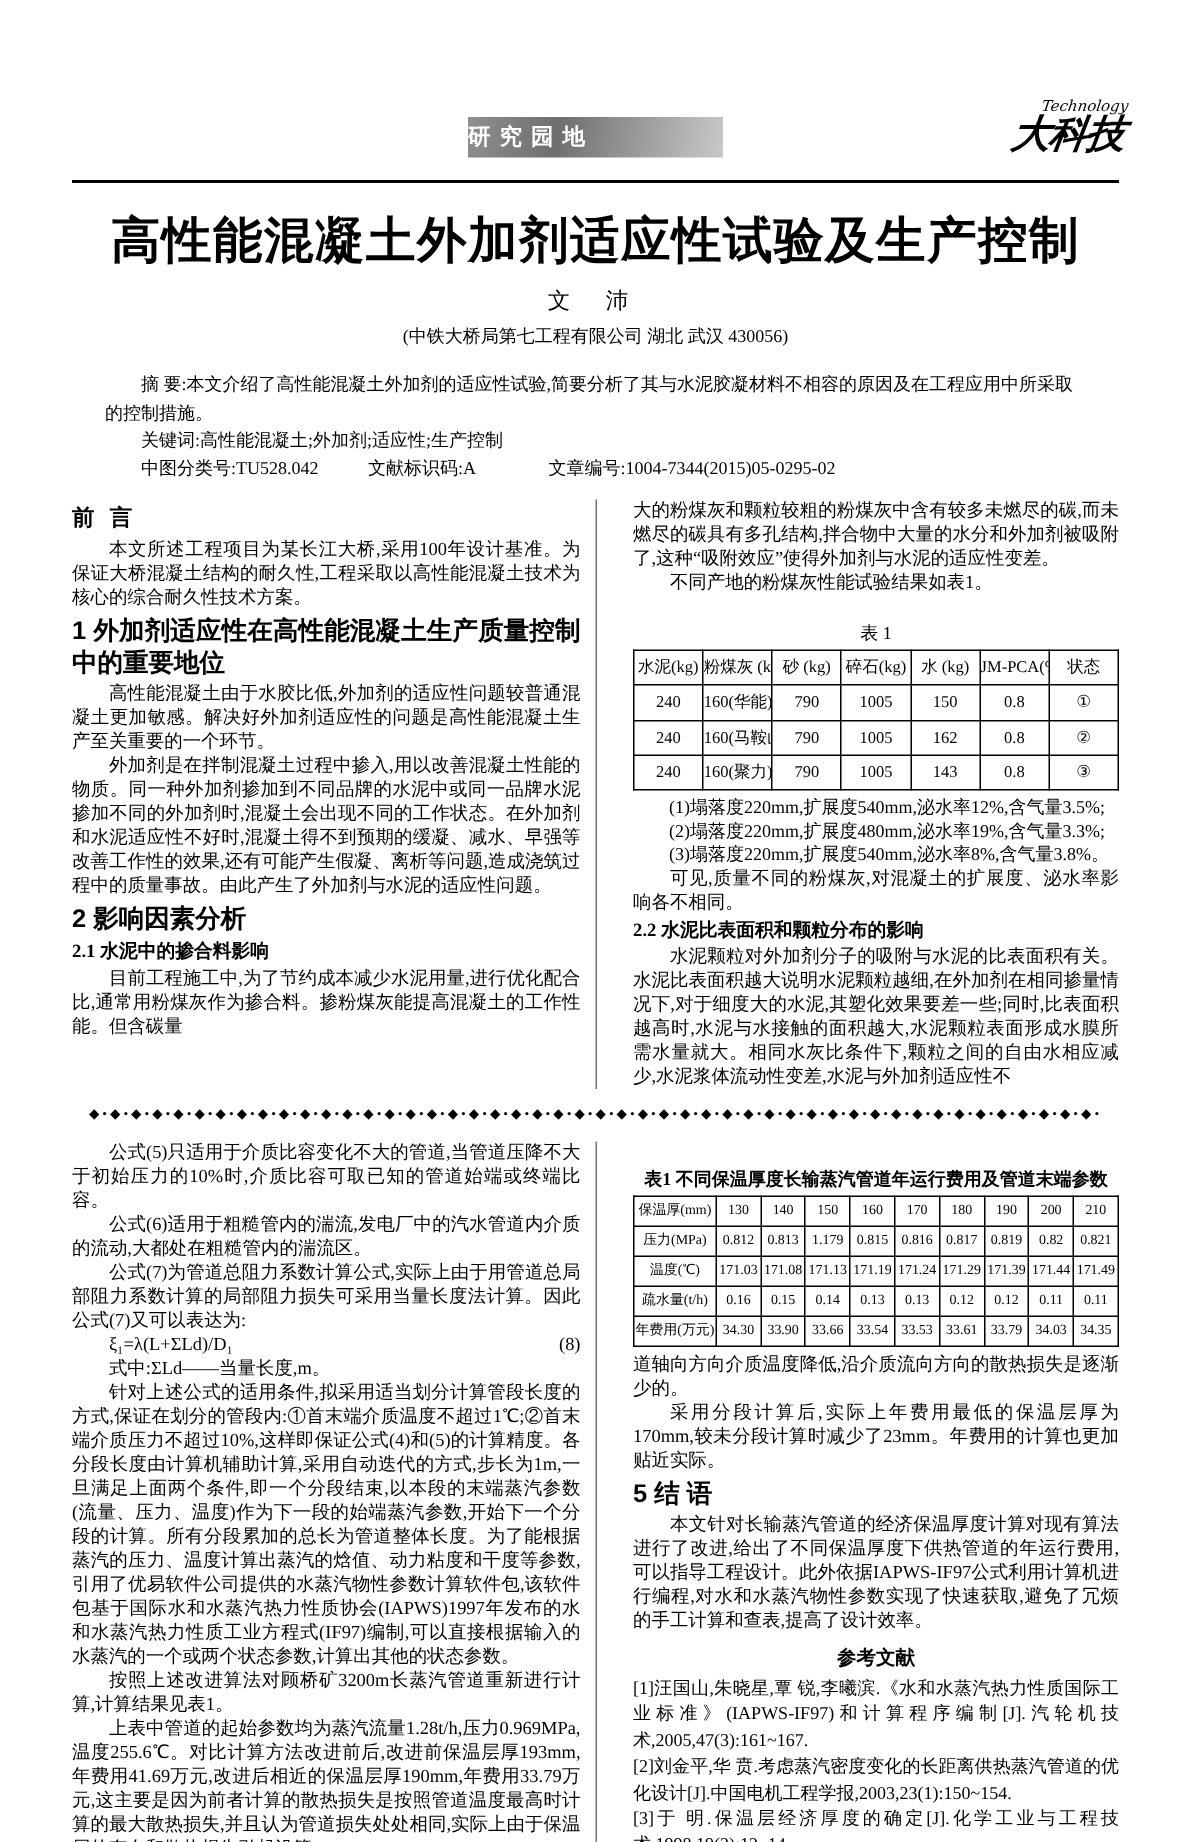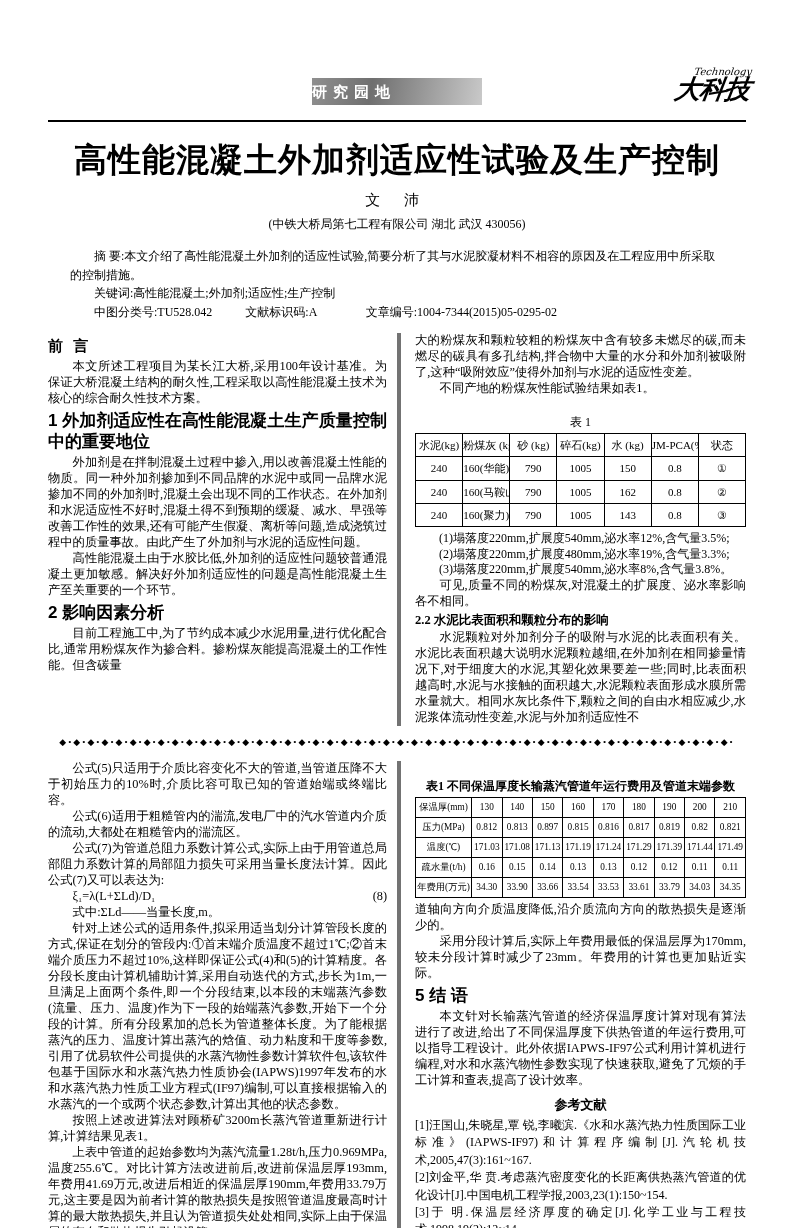--- a/index.html
+++ b/index.html
@@ -38,21 +38,21 @@
   .meta p { margin:0; text-indent:2em; }
   .meta .label { font-weight:normal; }
   .codes span.group { white-space:nowrap; }
   .codes .g2 { margin-left:30px; }
   .codes .g3 { margin-left:46px; }
 
   
   .columns { display:flex; margin-top:12px; }
   .col { width:50%; font-size:12.3px; line-height:1.3; text-align:justify; }
   .col-left { padding-right:10px; }
-  .col-right { border-left:4px solid #737373; padding-left:14px; }
+  .col-right { border-left:1px solid #737373; padding-left:24px; }
   .col p { margin:0; text-indent:2em; }
   .col p.noindent { text-indent:0; }
 
   .h-preface, .h-section {
     font-family:"Liberation Sans", sans-serif; font-weight:bold;
     text-indent:0; margin:3px 0;
   }
   .h-preface { font-size:15px; letter-spacing:3px; }
   .h-section { font-size:17px; line-height:1.25; }
   .h-sub { font-weight:bold; font-size:12.5px; margin:2px 0; text-indent:0; }
@@ -118,23 +118,24 @@
       <span class="group g2"><span class="label">文献标识码:</span><span>A</span></span>
       <span class="group g3"><span class="label">文章编号:</span><span>1004-7344(2015)05-0295-02</span></span>
     </p>
   </div>
 
   <div class="columns">
     <div class="col col-left">
       <div class="h-preface">前  言</div>
       <p>本文所述工程项目为某长江大桥,采用100年设计基准。为保证大桥混凝土结构的耐久性,工程采取以高性能混凝土技术为核心的综合耐久性技术方案。</p>
       <div class="h-section">1 外加剂适应性在高性能混凝土生产质量控制中的重要地位</div>
+      <p>高性能混凝土由于水胶比低,外加剂的适应性问题较普通混凝土更加敏感。解决好外加剂适应性的问题是高性能混凝土生产至关重要的一个环节。</p>
       <p>外加剂是在拌制混凝土过程中掺入,用以改善混凝土性能的物质。同一种外加剂掺加到不同品牌的水泥中或同一品牌水泥掺加不同的外加剂时,混凝土会出现不同的工作状态。在外加剂和水泥适应性不好时,混凝土得不到预期的缓凝、减水、早强等改善工作性的效果,还有可能产生假凝、离析等问题,造成浇筑过程中的质量事故。由此产生了外加剂与水泥的适应性问题。</p>
-      <p>高性能混凝土由于水胶比低,外加剂的适应性问题较普通混凝土更加敏感。解决好外加剂适应性的问题是高性能混凝土生产至关重要的一个环节。</p>
       <div class="h-section">2 影响因素分析</div>
+      <div class="h-sub">2.1 水泥中的掺合料影响</div>
       <p>目前工程施工中,为了节约成本减少水泥用量,进行优化配合比,通常用粉煤灰作为掺合料。掺粉煤灰能提高混凝土的工作性能。但含碳量</p>
     </div>
     <div class="col col-right">
       <p class="noindent">大的粉煤灰和颗粒较粗的粉煤灰中含有较多未燃尽的碳,而未燃尽的碳具有多孔结构,拌合物中大量的水分和外加剂被吸附了,这种“吸附效应”使得外加剂与水泥的适应性变差。</p>
       <p>不同产地的粉煤灰性能试验结果如表1。</p>
       <div class="tbl-caption">表 1</div>
       <table class="grid mix">
         <tbody>
             <tr>
               <td>水泥(kg)</td>
@@ -212,21 +213,21 @@
               <td>170</td>
               <td>180</td>
               <td>190</td>
               <td>200</td>
               <td>210</td>
             </tr>
             <tr>
               <td>压力(MPa)</td>
               <td>0.812</td>
               <td>0.813</td>
-              <td>0.897</td>
+              <td>1.179</td>
               <td>0.815</td>
               <td>0.816</td>
               <td>0.817</td>
               <td>0.819</td>
               <td>0.82</td>
               <td>0.821</td>
             </tr>
             <tr>
               <td>温度(℃)</td>
               <td>171.03</td>

